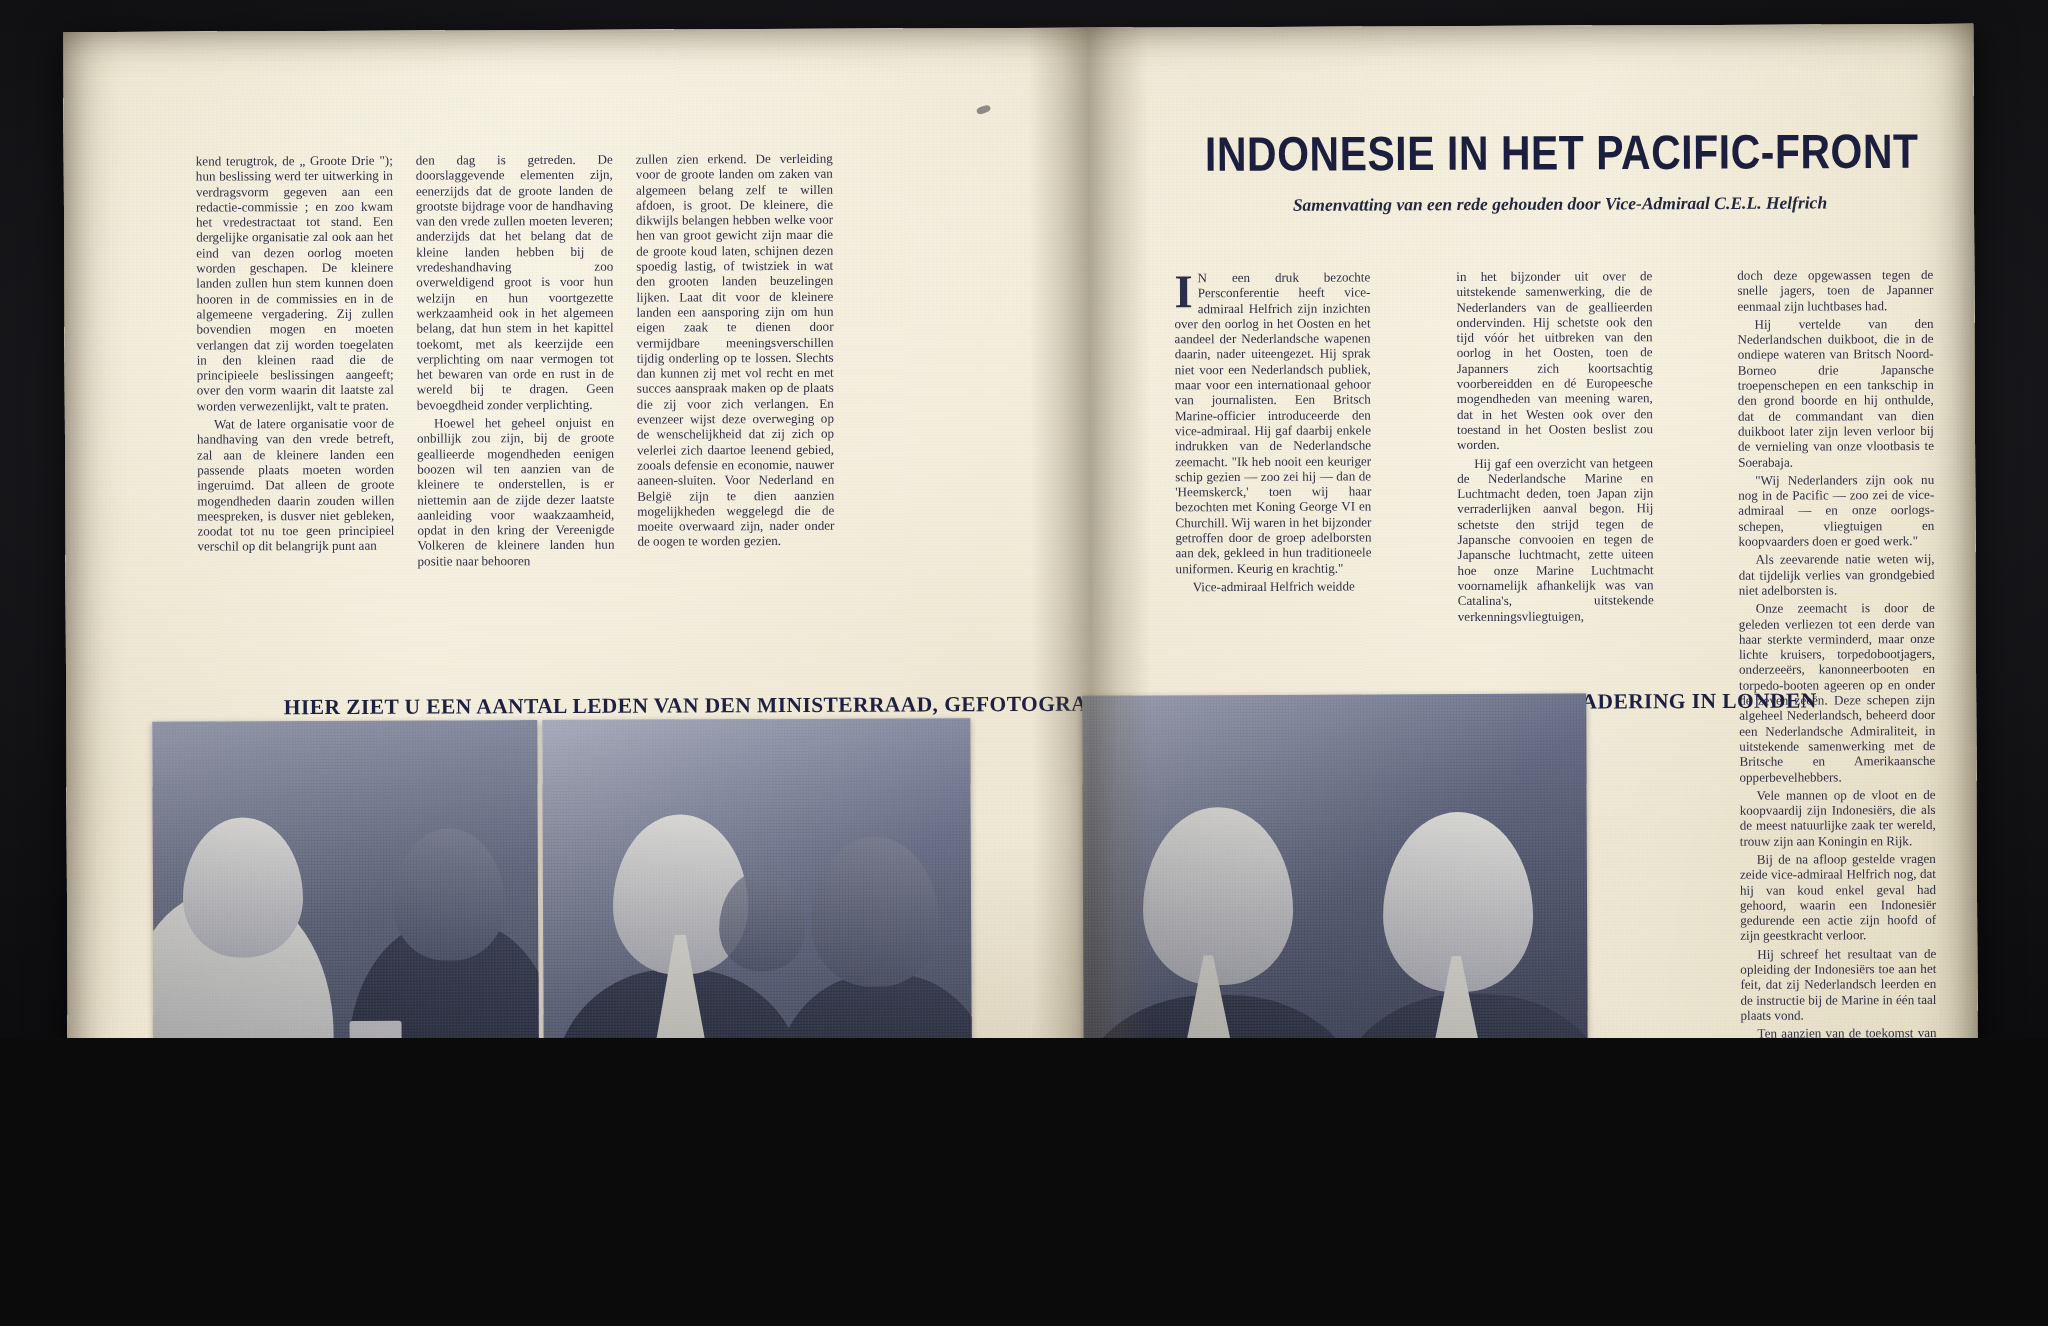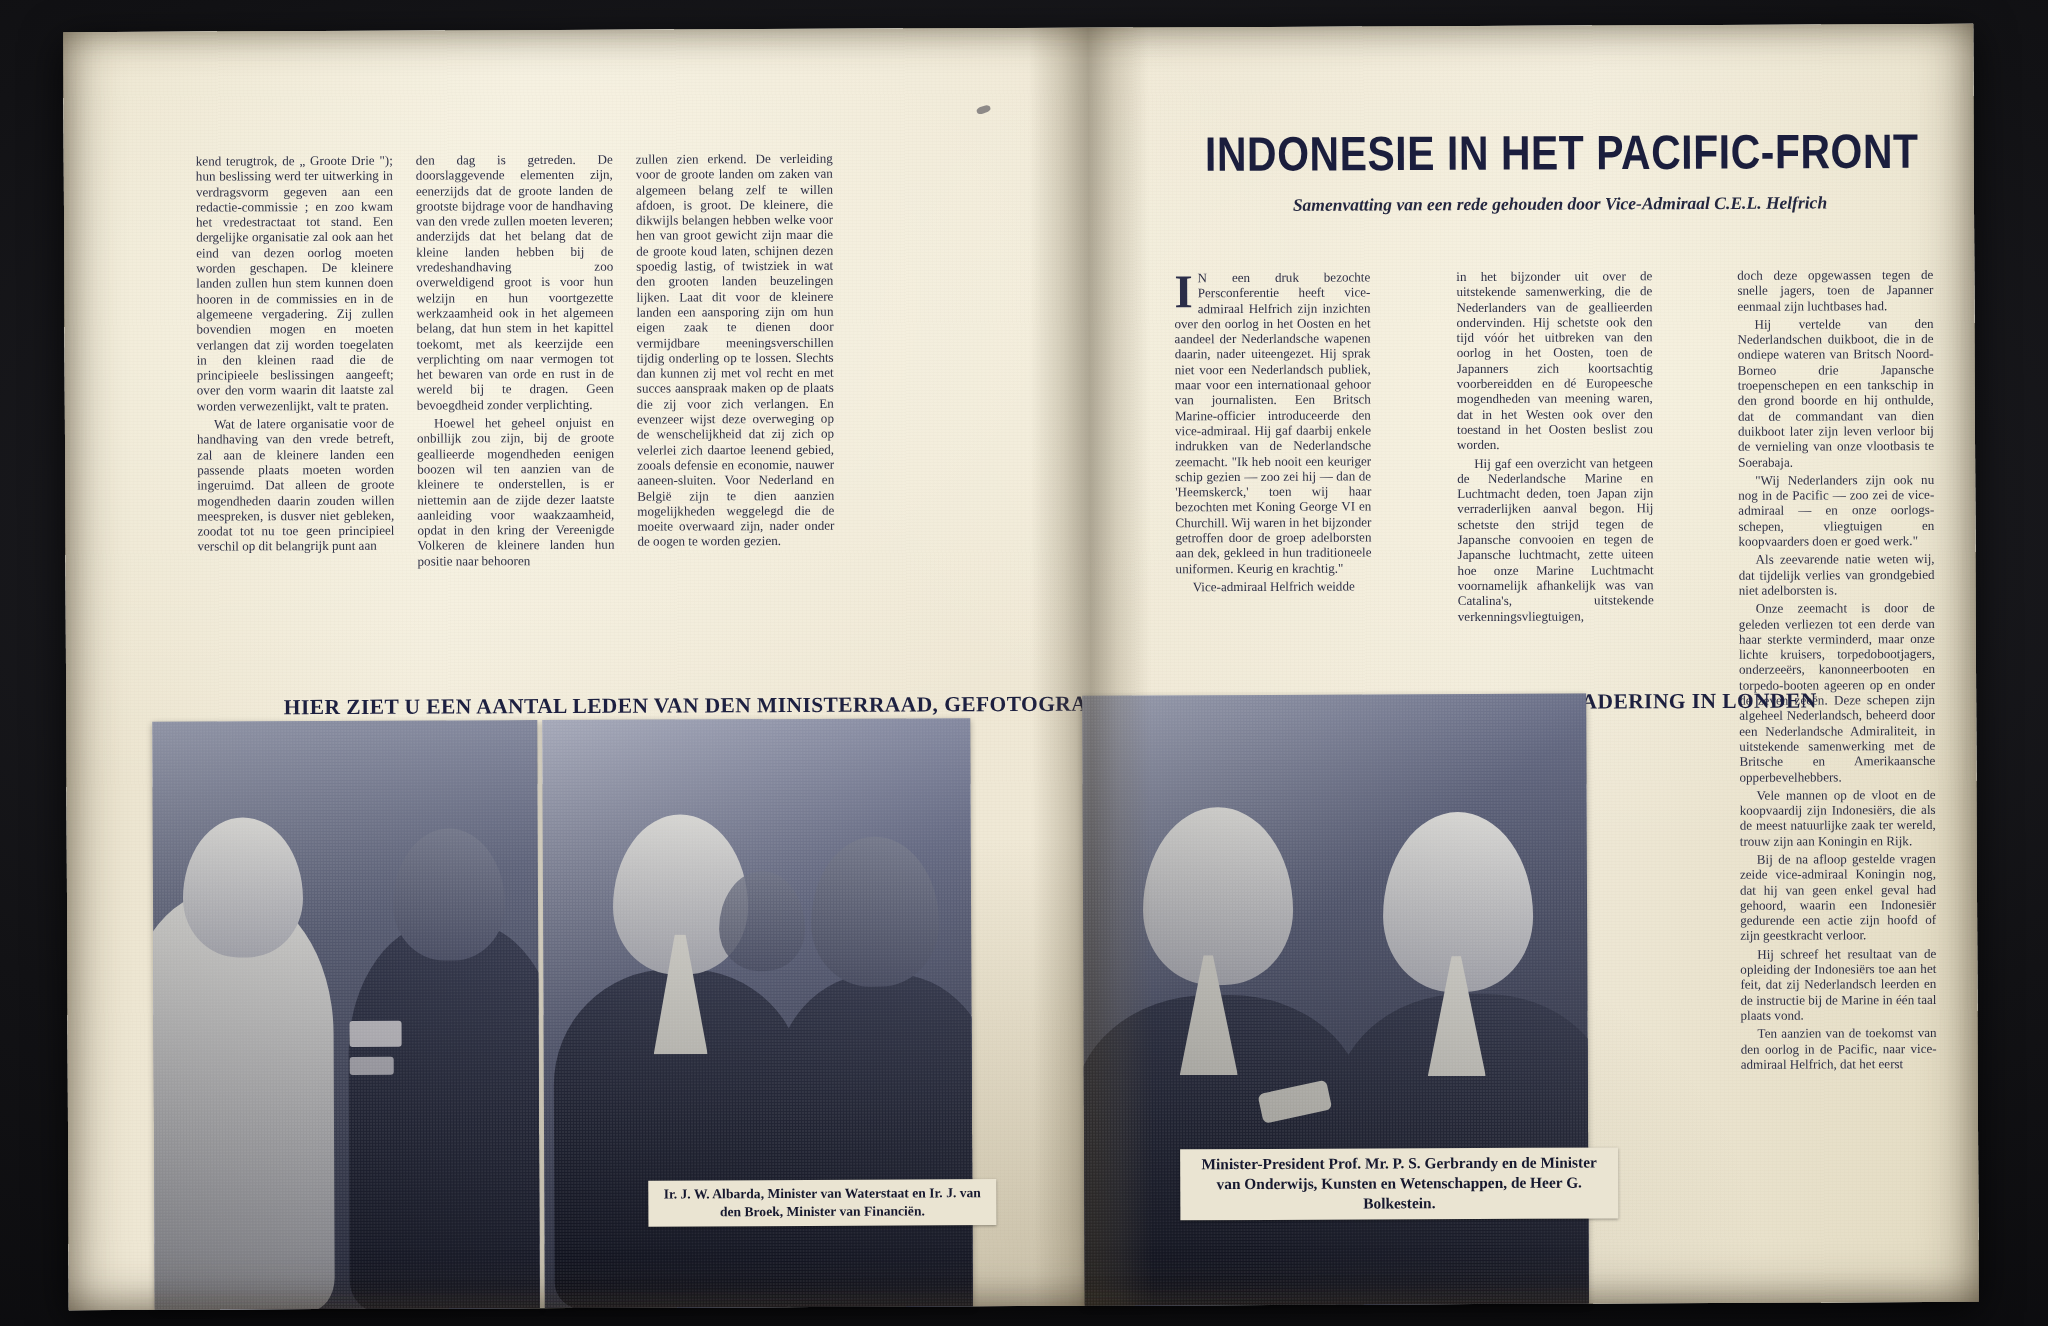--- a/index.html
+++ b/index.html
@@ -4,21 +4,21 @@
 <title>Scanned magazine spread</title>
 <style>
   html, body {
     margin: 0;
     padding: 0;
     background: #0b0b0c;
   }
   #scan-root {
     position: relative;
     width: 2048px;
-    height: 1326px;
+    height: 1038px;
     overflow: hidden;
     background: #eab308;
     font-family: "Liberation Serif", "DejaVu Serif", serif;
   }
 
   
   .backdrop {
     position: absolute;
     inset: 0;
     background:
@@ -282,21 +282,21 @@
       <p>Hij gaf een overzicht van hetgeen de Nederlandsche Marine en Luchtmacht deden, toen Japan zijn verraderlijken aanval begon. Hij schetste den strijd tegen de Japansche convooien en tegen de Japansche luchtmacht, zette uiteen hoe onze Marine Luchtmacht voornamelijk afhankelijk was van Catalina's, uitstekende verkenningsvliegtuigen,</p>
     </div>
 
     <div class="col rcol3">
       <p>doch deze opgewassen tegen de snelle jagers, toen de Japanner eenmaal zijn luchtbases had.</p>
       <p>Hij vertelde van den Nederlandschen duikboot, die in de ondiepe wateren van Britsch Noord-Borneo drie Japansche troepenschepen en een tankschip in den grond boorde en hij onthulde, dat de commandant van dien duikboot later zijn leven verloor bij de vernieling van onze vlootbasis te Soerabaja.</p>
       <p>"Wij Nederlanders zijn ook nu nog in de Pacific — zoo zei de vice-admiraal — en onze oorlogs-schepen, vliegtuigen en koopvaarders doen er goed werk."</p>
       <p>Als zeevarende natie weten wij, dat tijdelijk verlies van grondgebied niet adelborsten is.</p>
       <p>Onze zeemacht is door de geleden verliezen tot een derde van haar sterkte verminderd, maar onze lichte kruisers, torpedobootjagers, onderzeeërs, kanonneerbooten en torpedo-booten ageeren op en onder de zeven zeeën. Deze schepen zijn algeheel Nederlandsch, beheerd door een Nederlandsche Admiraliteit, in uitstekende samenwerking met de Britsche en Amerikaansche opperbevelhebbers.</p>
       <p>Vele mannen op de vloot en de koopvaardij zijn Indonesiërs, die als de meest natuurlijke zaak ter wereld, trouw zijn aan Koningin en Rijk.</p>
-      <p>Bij de na afloop gestelde vragen zeide vice-admiraal Koningin nog, dat hij van geen enkel geval had gehoord, waarin een Indonesiër gedurende een actie zijn hoofd of zijn geestkracht verloor.</p>
+      <p>Bij de na afloop gestelde vragen zeide vice-admiraal Helfrich nog, dat hij van koud enkel geval had gehoord, waarin een Indonesiër gedurende een actie zijn hoofd of zijn geestkracht verloor.</p>
       <p>Hij schreef het resultaat van de opleiding der Indonesiërs toe aan het feit, dat zij Nederlandsch leerden en de instructie bij de Marine in één taal plaats vond.</p>
       <p>Ten aanzien van de toekomst van den oorlog in de Pacific, naar vice-admiraal Helfrich, dat het eerst</p>
     </div>
 
     <div class="photo-banner">
       <span class="seg-left">HIER ZIET U EEN AANTAL LEDEN VAN DEN MINISTERRAAD, GEFOTOGRAFEERD NA</span>
       <span class="seg-right">AFLOOP VAN EEN KABINETSVERGADERING IN LONDEN</span>
     </div>
 
     <div class="photo photo-1">

